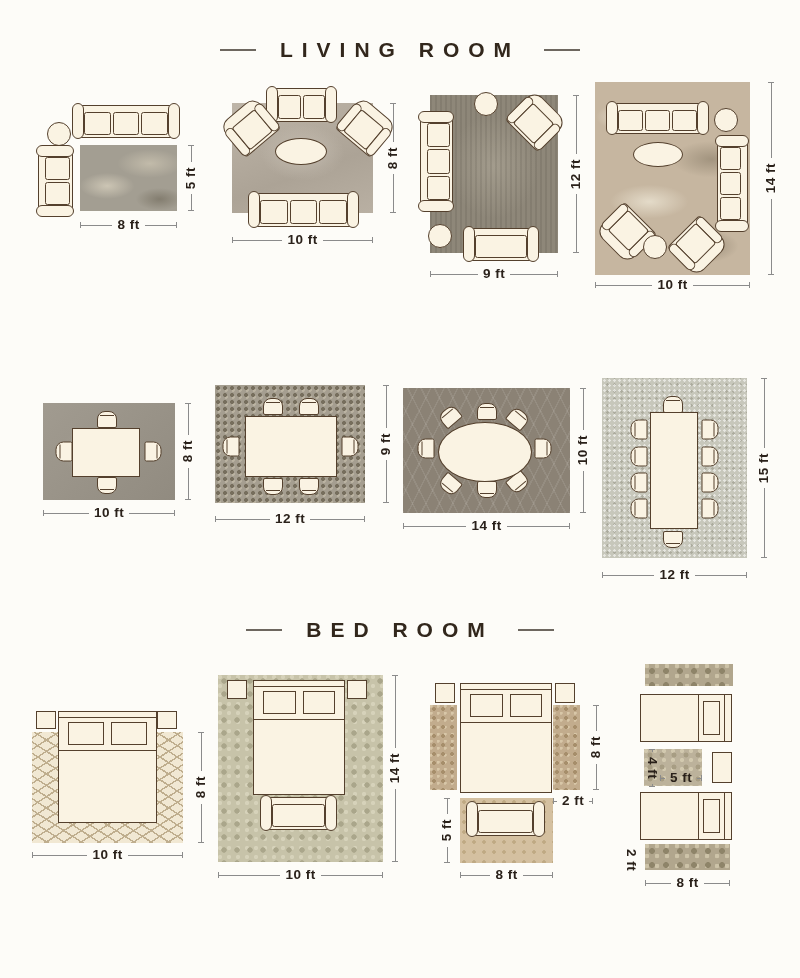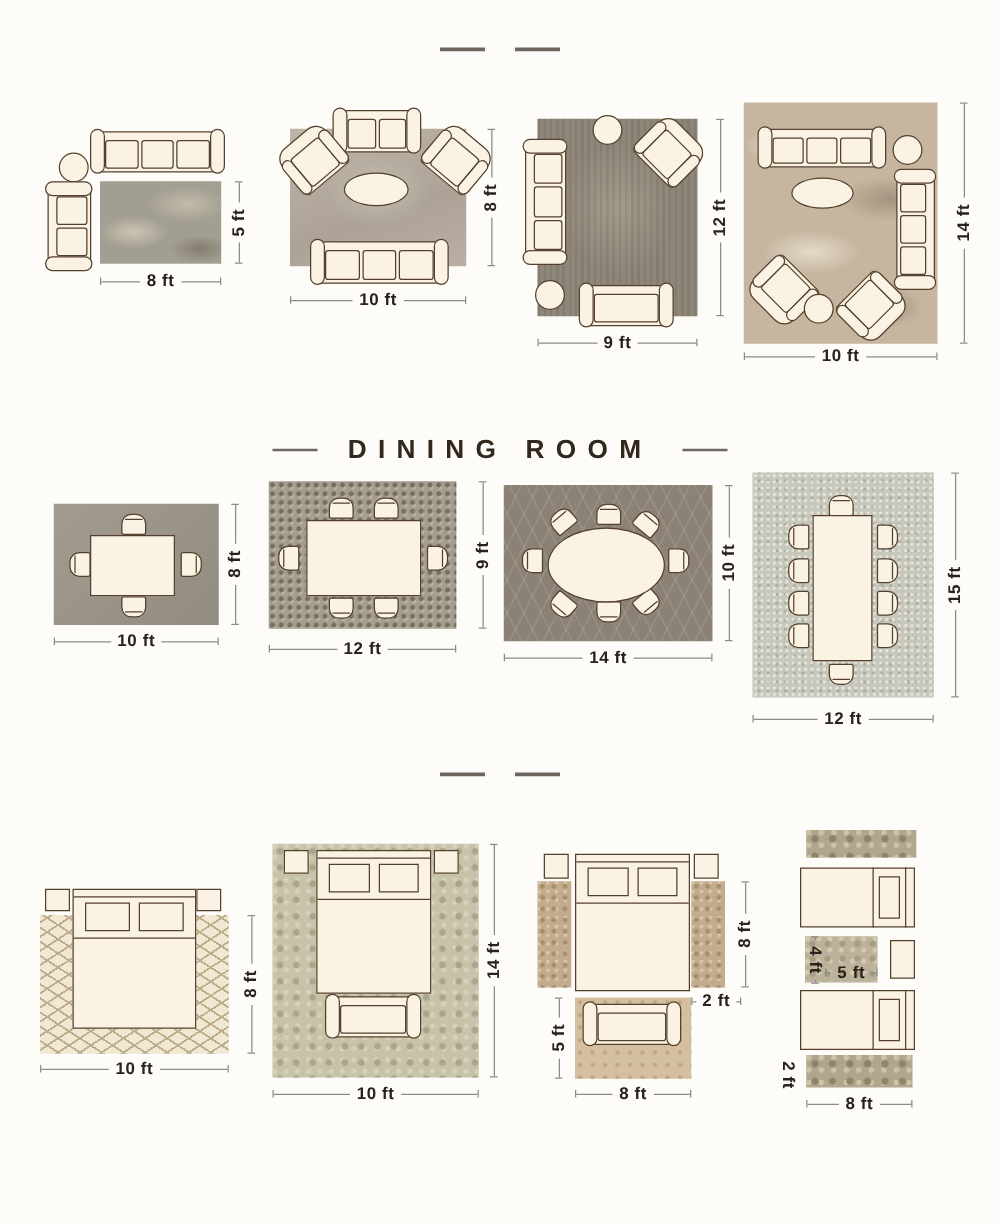--- a/index.html
+++ b/index.html
@@ -137,20 +137,21 @@
         margin:5px 0;white-space:nowrap;writing-mode:vertical-rl;transform:rotate(180deg)}
   .dimv.td b{transform:none} 
 </style>
 </head>
 <body>
 
 <div id="page">
 
   <div class="stitle" style="top:38px">
     <span class="dash"></span>
+    <h2>LIVING ROOM</h2>
     <span class="dash"></span>
   </div>
 
   <div class="fig" style="left:30px;top:95px;width:175px;height:150px">
     <div class="rug r-lr1" style="left:50px;top:50px;width:97px;height:66px"></div>
     <div class="sofa h" style="left:44px;top:10px;width:104px;height:33px">
         <i></i>
         <i></i>
         <i></i>
       </div>
@@ -254,25 +255,20 @@
         <b>10 ft</b>
         <span class="ln"></span>
     </div>
     <div class="dimv" style="left:168px;top:7px;height:193px">
       <span class="ln"></span>
         <b>14 ft</b>
         <span class="ln"></span>
     </div>
   </div>
 
-  <div class="stitle" style="top:348px">
-    <span class="dash"></span>
-    <h2>DINING ROOM</h2>
-    <span class="dash"></span>
-  </div>
 
   <div class="fig" style="left:30px;top:398px;width:175px;height:132px">
     <div class="rug r-dr1" style="left:13px;top:5px;width:132px;height:97px"></div>
     <div class="dchair" style="left:67px;top:13px"></div>
     <div class="dchair" style="left:67px;top:79px;transform:rotate(180deg)"></div>
     <div class="dchair" style="left:24px;top:45px;transform:rotate(-90deg)"></div>
     <div class="dchair" style="left:113px;top:45px;transform:rotate(90deg)"></div>
     <div class="dtable" style="left:42px;top:30px;width:68px;height:49px"></div>
     <div class="dimh" style="left:13px;top:108px;width:132px">
       <span class="ln"></span>
@@ -350,20 +346,21 @@
     </div>
     <div class="dimv" style="left:156px;top:2px;height:180px">
       <span class="ln"></span>
         <b>15 ft</b>
         <span class="ln"></span>
     </div>
   </div>
 
   <div class="stitle" style="top:618px">
     <span class="dash"></span>
+    <h2>BED ROOM</h2>
     <span class="dash"></span>
   </div>
 
   <div class="fig" style="left:30px;top:695px;width:175px;height:170px">
     <div class="rug r-br1" style="left:2px;top:37px;width:151px;height:111px"></div>
     <div class="nstand" style="left:6px;top:16px;width:20px;height:18px"></div>
     <div class="nstand" style="left:127px;top:16px;width:20px;height:18px"></div>
     <div class="bed" style="left:28px;top:16px;width:99px;height:112px">
       <div class="hb"></div>
       <div class="prow">

